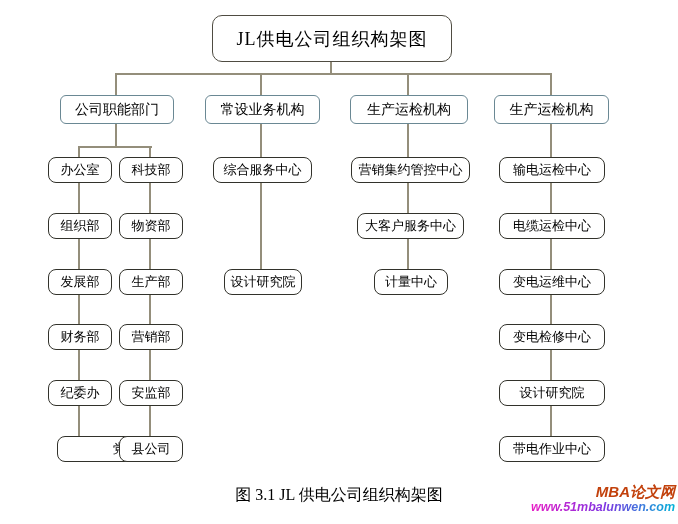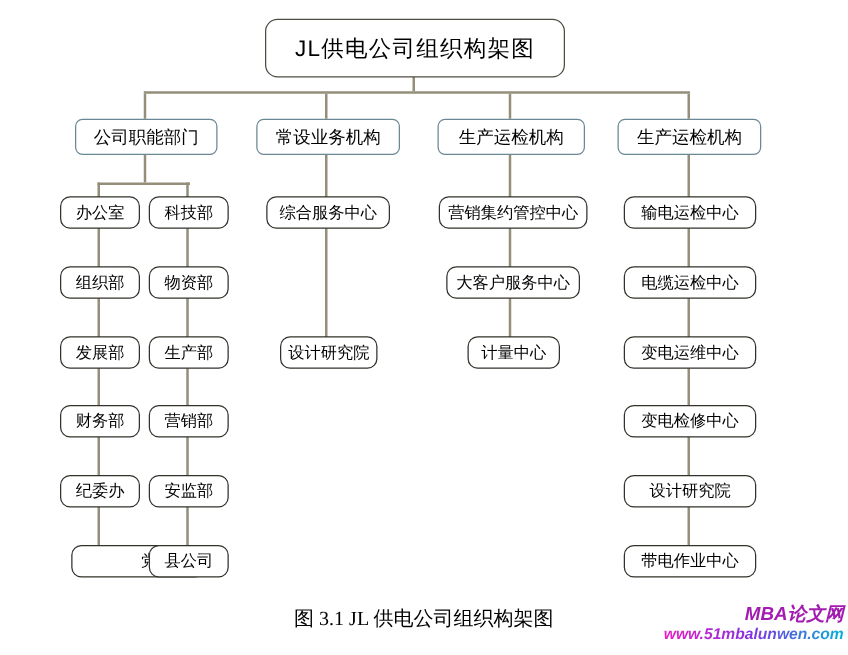--- a/index.html
+++ b/index.html
@@ -8,27 +8,27 @@
     font-family:"Liberation Sans", sans-serif; overflow:hidden; color:#000;
   }
   .line { position:absolute; background:var(--connector,#948e7b); z-index:1; }
   .box {
     position:absolute; background:#fff; z-index:2;
     border:1.2px solid var(--box-border,#32322b); border-radius:8px;
     display:flex; align-items:center; justify-content:center;
     font-size:13px; white-space:nowrap;
   }
   .header { border:1.2px solid var(--header-border,#6a8894); border-radius:6px; font-size:14px; }
-  .title-box { border:1.6px solid var(--title-border,#4f4c42); border-radius:10px; font-size:18px; letter-spacing:1px; }
+  .title-box { border:1.6px solid var(--title-border,#4f4c42); border-radius:10px; font-size:18px; letter-spacing:1px;font-family:Liberation Serif, serif; }
   .caption {
     position:absolute; top:485px; left:0; width:100%; text-align:center;
     font-family:"Liberation Serif", serif; font-size:16px;
   }
   .watermark { position:absolute; top:483px; right:3px; text-align:right; font-style:italic; line-height:1.15; z-index:3; }
-  .wm-name { font-weight:bold; font-size:15px; color:#a21caf;font-style:italic; }
+  .wm-name { font-weight:bold; font-size:15px; color:#c2410c;font-style:italic; }
   .wm-url {
     font-size:12.5px; font-weight:bold;
     background:linear-gradient(90deg, var(--url-gradient-start,#e91ec6), var(--url-gradient-mid,#8233e2), var(--url-gradient-end,#00b4d8));
     -webkit-background-clip:text; background-clip:text; color:transparent;
   }
 </style>
 </head>
 <body>
 
 <div class="canvas">

